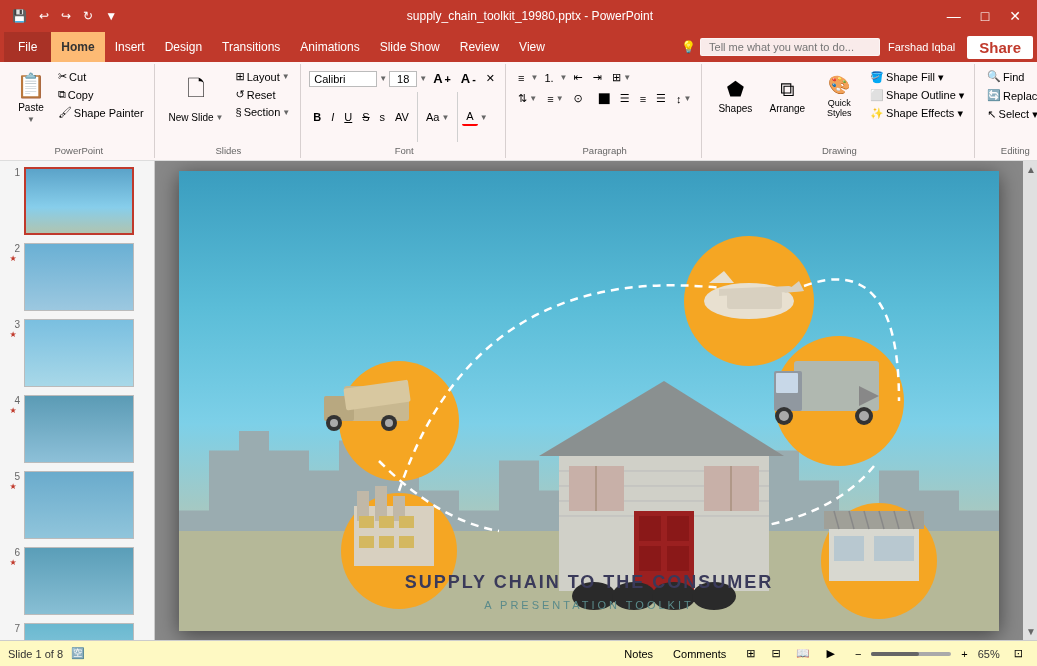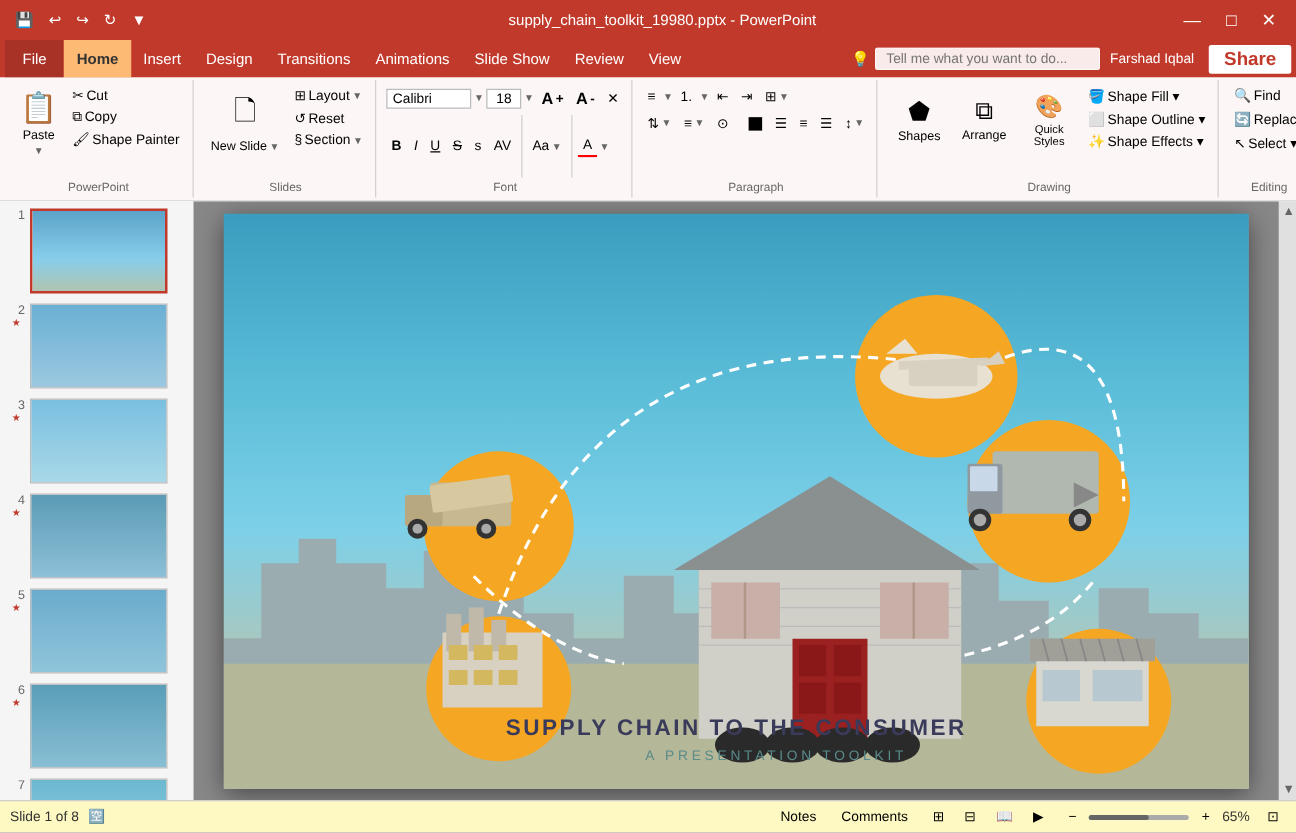--- a/index.html
+++ b/index.html
@@ -214,21 +214,20 @@
     .slide-subtitle {
       position: absolute;
       bottom: 20px;
       left: 50%;
       transform: translateX(-50%);
       text-align: center;
       color: #5a8a8a;
       font-size: 11px;
       letter-spacing: 3px;
       white-space: nowrap;
-      margin-left: 32px;
     }
 
     
     .right-scroll {
       width: 14px;
       background: #e0e0e0;
       display: flex;
       flex-direction: column;
     }
     .scroll-arrow { text-align: center; font-size: 10px; padding: 3px; cursor: pointer; color: #666; }

